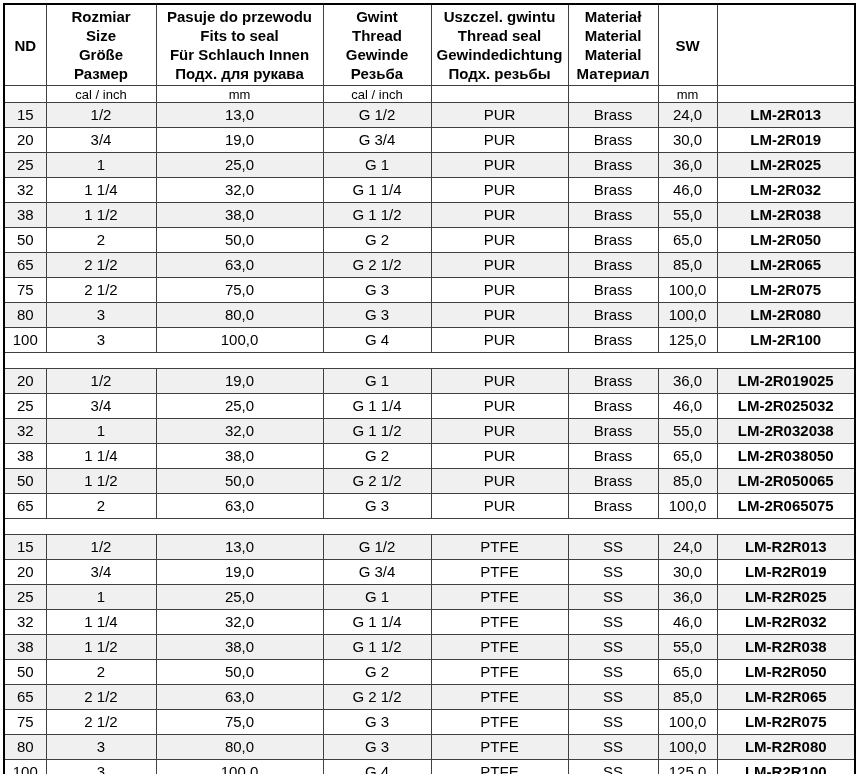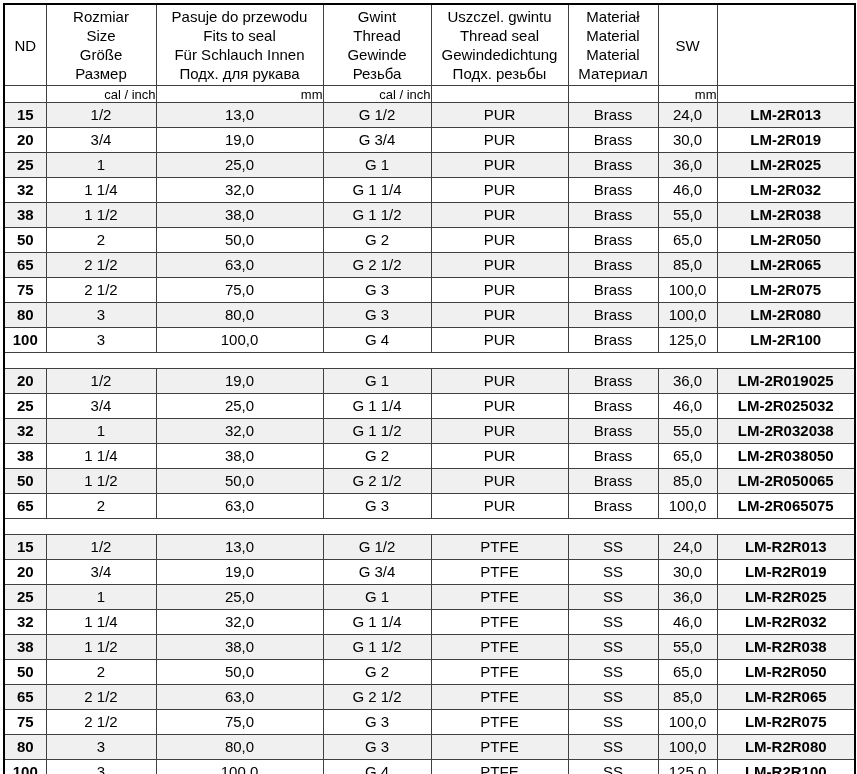--- a/index.html
+++ b/index.html
@@ -23,44 +23,43 @@
   }
   th, td {
     border: 1px solid #404040;
     padding: 0;
     text-align: center;
     vertical-align: middle;
     overflow: hidden;
   }
   
   thead tr.header-row th {
-    font-weight: normal;
+    font-weight: bold;
     font-size: 15px;
     line-height: 19px;
     height: 80px;
     white-space: pre-line;
     background: #ffffff;
   }
   
   thead tr.units-row td {
     font-size: 13px;
     line-height: 15px;
     height: 16px;
     background: #ffffff;
-    text-align: right;
   }
   
   tbody td {
     font-size: 15px;
     line-height: 18px;
     height: 24px;
     background: #ffffff;
   }
   tbody tr.shaded td { background: #f0f0f0; }
-  tbody td.cell-nd { font-weight: bold; }
+  tbody td.cell-nd { font-weight: normal; }
   tbody td.cell-part { font-weight: bold; text-align: center; }
   tbody tr.separator-row td {
     height: 15px;
     background: #ffffff;
   }
 </style>
 </head>
 <body>
 
 <div class="table-wrap">

